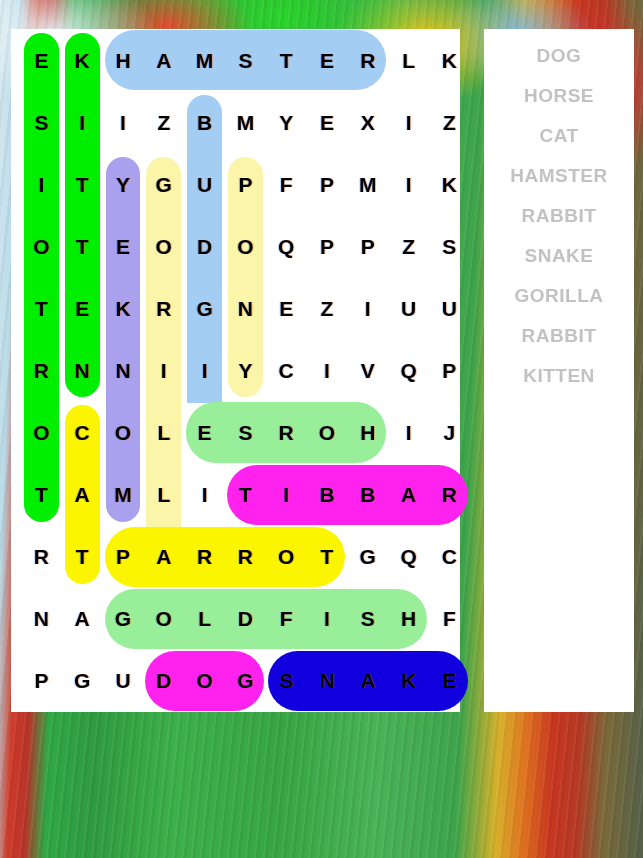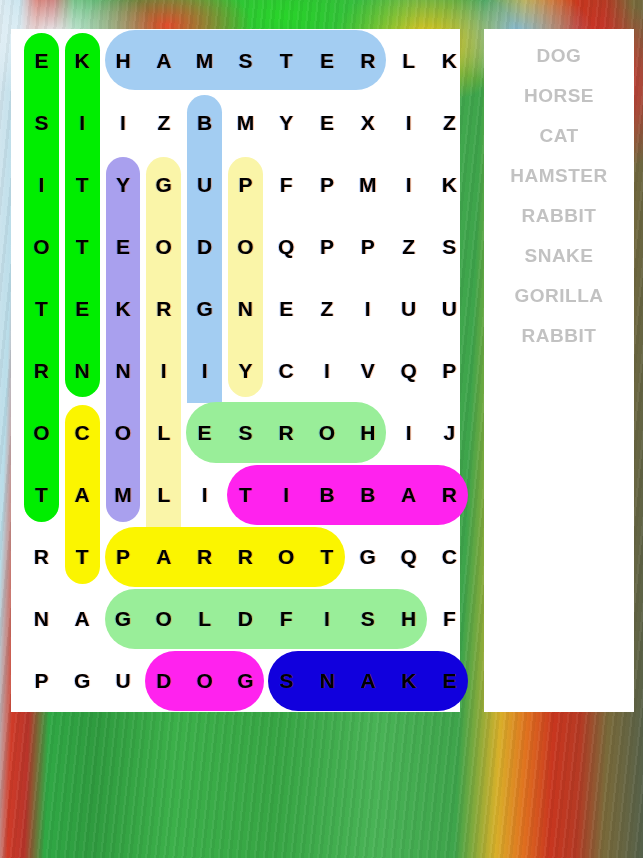--- a/index.html
+++ b/index.html
@@ -628,20 +628,21 @@
 
   <div class="word-panel" id="word-panel">
       <div class="word">DOG</div>
       <div class="word">HORSE</div>
       <div class="word">CAT</div>
       <div class="word">HAMSTER</div>
       <div class="word">RABBIT</div>
       <div class="word">SNAKE</div>
       <div class="word">GORILLA</div>
       <div class="word">RABBIT</div>
+      <div class="word">KITTEN</div>
     </div>
 
   <div class="toolbar">
 
     
 
     
 
     
   </div>

